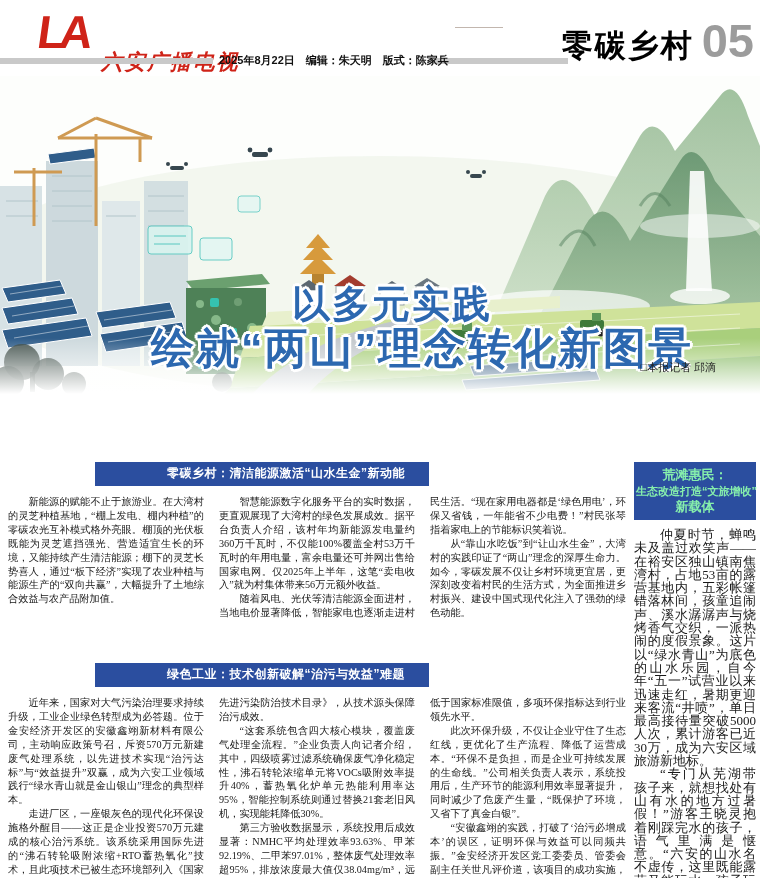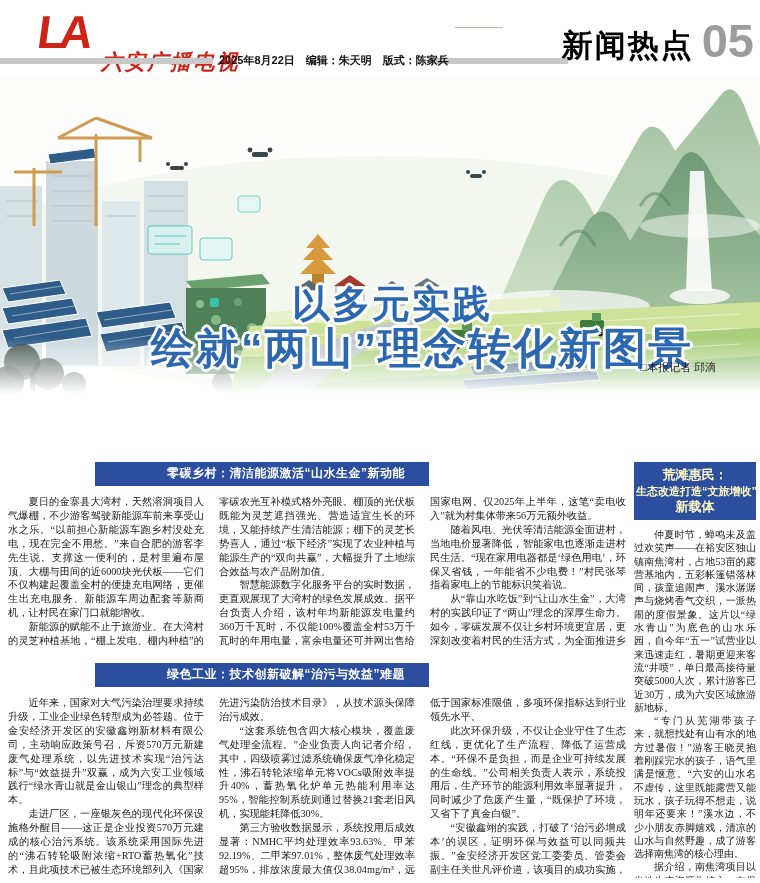--- a/index.html
+++ b/index.html
@@ -61,26 +61,26 @@
            letter-spacing:.5px;padding-left:48px;}
   .sec-body{margin-top:9px;column-count:3;column-gap:15px;height:157px;overflow:hidden;
             font-family:"Liberation Serif",serif;font-size:10.2px;line-height:13.9px;
             text-align:justify;color:#181818;}
   .sec-body p{margin:0;text-indent:2em;}
   .sec2{margin-top:11px;}
   .sec2 .sec-body{height:186px;}
 
   
   .sidebar{width:122px;margin-left:8px;}
-  .side-box{background:#2b4e9f;color:#fef9c3;text-align:center;padding:5px 2px;
+  .side-box{background:#2b4e9f;color:#86efac;text-align:center;padding:5px 2px;
             font-weight:bold;}
   .side-box .t1{font-size:13px;line-height:16px;white-space:nowrap;}
   .side-box .t2{font-size:11px;line-height:16px;white-space:nowrap;}
   .side-body{margin-top:8px;height:350px;overflow:hidden;
-             font-family:"Liberation Serif",serif;font-size:10px;line-height:13.3px;
+             font-family:"Liberation Serif",serif;font-size:13px;line-height:13.3px;
              text-align:justify;color:#181818;}
   .side-body p{margin:0;text-indent:2em;}
 </style>
 </head>
 <body>
 
 <div class="page">
 
   <div class="masthead">
     <div class="logo">
@@ -88,21 +88,21 @@
       <div class="logo-txt">
         <div class="logo-script">六安广播电视</div>
         <div class="logo-badge">六安新闻报</div>
       </div>
     </div>
     <div class="logo-rule"></div>
     <div class="mast-bar left"></div>
     <div class="mast-bar right"></div>
     <div class="date-line">2025年8月22日　编辑：朱天明　版式：陈家兵</div>
     <div class="mast-right">
-      <div class="mast-topic">新闻热点</div>
+      <div class="mast-topic">零碳乡村</div>
       <div class="mast-num">05</div>
     </div>
   </div>
 
   <div class="hero">
     <svg width="760" height="318" viewBox="0 0 760 318" xmlns="http://www.w3.org/2000/svg">
       <defs>
         <linearGradient id="gM1" x1="0" y1="0" x2="0" y2="1">
           <stop offset="0" stop-color="#9dbf9b"></stop>
             <stop offset="1" stop-color="#dcead6"></stop>
@@ -277,21 +277,20 @@
   </div>
   <div class="byline">□本报记者 邱滴</div>
 
 
   <div class="content">
     <div class="main">
 
       <div class="section">
         <div class="sec-bar">零碳乡村：清洁能源激活“山水生金”新动能</div>
         <div class="sec-body">
-          <p>夏日的金寨县大湾村，天然溶洞项目人气爆棚，不少游客驾驶新能源车前来享受山水之乐。“以前担心新能源车跑乡村没处充电，现在完全不用愁。”来自合肥的游客李先生说。支撑这一便利的，是村里遍布屋顶、大棚与田间的近6000块光伏板——它们不仅构建起覆盖全村的便捷充电网络，更催生出充电服务、新能源车周边配套等新商机，让村民在家门口就能增收。</p>
           <p>新能源的赋能不止于旅游业。在大湾村的灵芝种植基地，“棚上发电、棚内种植”的零碳农光互补模式格外亮眼。棚顶的光伏板既能为灵芝遮挡强光、营造适宜生长的环境，又能持续产生清洁能源；棚下的灵芝长势喜人，通过“板下经济”实现了农业种植与能源生产的“双向共赢”，大幅提升了土地综合效益与农产品附加值。</p>
           <p>智慧能源数字化服务平台的实时数据，更直观展现了大湾村的绿色发展成效。据平台负责人介绍，该村年均新能源发电量约360万千瓦时，不仅能100%覆盖全村53万千瓦时的年用电量，富余电量还可并网出售给国家电网。仅2025年上半年，这笔“卖电收入”就为村集体带来56万元额外收益。</p>
           <p>随着风电、光伏等清洁能源全面进村，当地电价显著降低，智能家电也逐渐走进村民生活。“现在家用电器都是‘绿色用电’，环保又省钱，一年能省不少电费！”村民张琴指着家电上的节能标识笑着说。</p>
           <p>从“靠山水吃饭”到“让山水生金”，大湾村的实践印证了“两山”理念的深厚生命力。如今，零碳发展不仅让乡村环境更宜居，更深刻改变着村民的生活方式，为全面推进乡村振兴、建设中国式现代化注入了强劲的绿色动能。</p>
         </div>
       </div>
 
       <div class="section sec2">
         <div class="sec-bar">绿色工业：技术创新破解“治污与效益”难题</div>
         <div class="sec-body">

